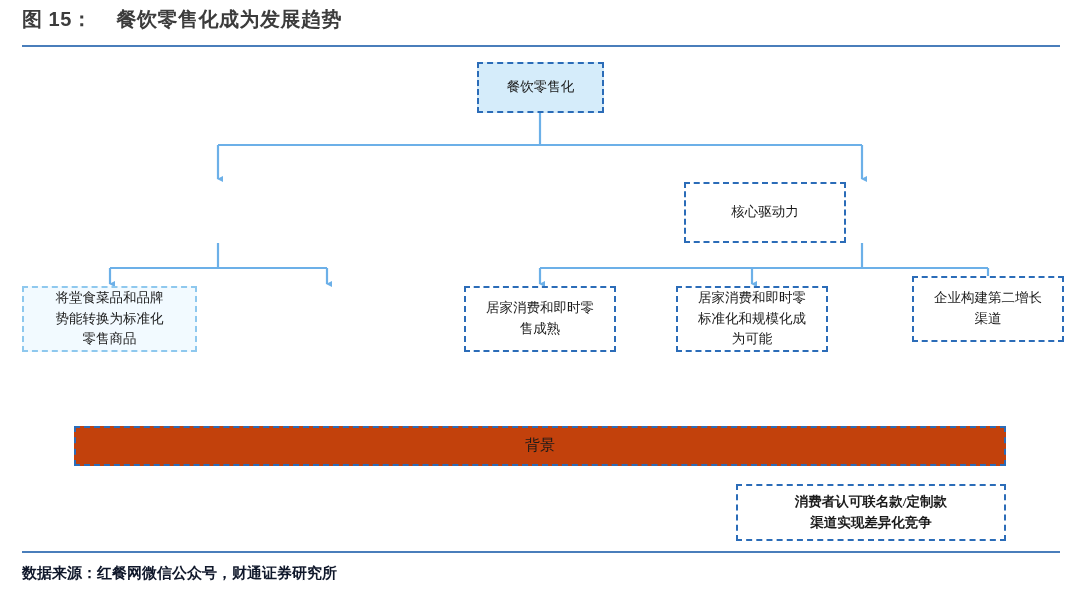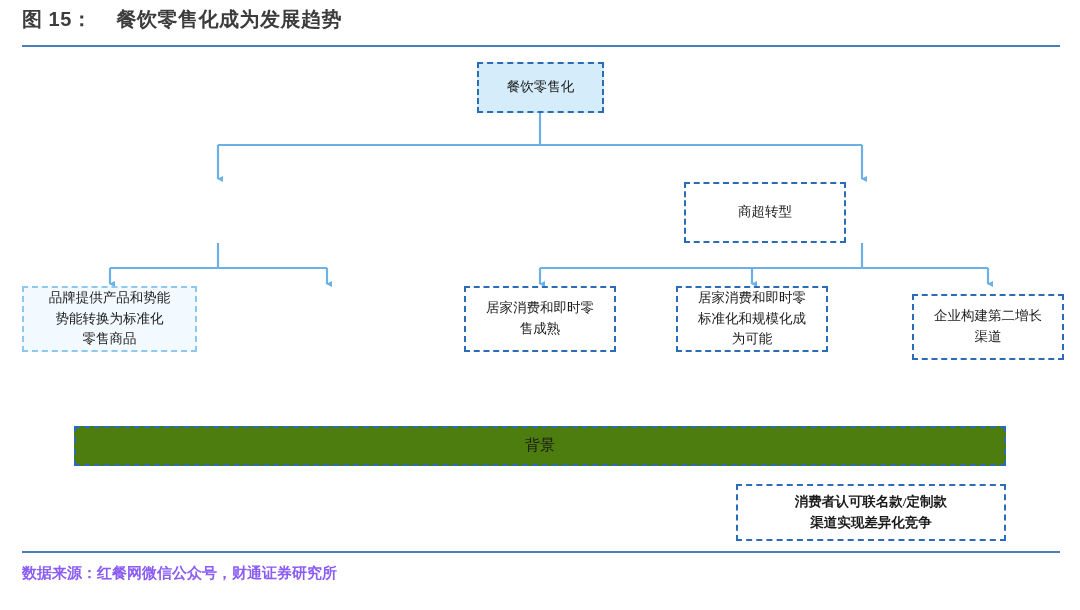--- a/index.html
+++ b/index.html
@@ -52,21 +52,21 @@
     height: 2px;
     background: #4a7ebb;
   }
   #footer-text {
     position: absolute;
     left: 22px;
     top: 564px;
     font-family: "Liberation Sans", "DejaVu Sans", sans-serif;
     font-weight: bold;
     font-size: 15px;
-    color: #8b5cf6;
+    color: #0f172a;
     white-space: pre;
   }
 
   
   #diagram {
     position: absolute;
     left: 0; top: 0;
     width: 1080px;
     height: 610px;
   }
@@ -100,21 +100,21 @@
   }
   .node.outline {
     background: #ffffff;
     border: 2px dashed #2b6cb8;
   }
   .node.soft {
     background: #f2faff;
     border: 2px dashed #8ec8ee;
   }
   .node.banner {
-    background: #4d7c0f;
+    background: #c2410c;
     border: 2px dashed #2b6cb8;
     font-size: 15px;
   }
 </style>
 </head>
 <body>
 
 <div id="header">
   <div id="title-text">图 15：    餐饮零售化成为发展趋势</div>
   <div id="title-rule"></div>
@@ -144,35 +144,35 @@
       <path d="M540,268 L988,268"></path>
       <path d="M540,268 L540,284" marker-end="url(#arrow)"></path>
       <path d="M752,268 L752,284" marker-end="url(#arrow)"></path>
       <path d="M988,268 L988,284" marker-end="url(#arrow)"></path>
     </g>
   </svg>
 
   <div class="node filled" style="left:477px; top:62px; width:127px; height:51px;">餐饮零售化</div>
 
 
-  <div class="node outline" style="left:684px; top:182px; width:162px; height:61px;">商超转型</div>
+  <div class="node outline" style="left:684px; top:182px; width:162px; height:61px;">核心驱动力</div>
 
-  <div class="node soft" style="left:22px; top:286px; width:175px; height:66px;">品牌提供产品和势能
+  <div class="node soft" style="left:22px; top:286px; width:175px; height:66px;">将堂食菜品和品牌
 势能转换为标准化
 零售商品</div>
 
 
   <div class="node outline" style="left:464px; top:286px; width:152px; height:66px;">居家消费和即时零
 售成熟</div>
 
   <div class="node outline" style="left:676px; top:286px; width:152px; height:66px;">居家消费和即时零
 标准化和规模化成
 为可能</div>
 
-  <div class="node outline" style="left:912px; top:294px; width:152px; height:66px;">企业构建第二增长
+  <div class="node outline" style="left:912px; top:276px; width:152px; height:66px;">企业构建第二增长
 渠道</div>
 
   <div class="node banner" style="left:74px; top:426px; width:932px; height:32px;">背景</div>
 
 
 
   <div class="node outline" style="left:736px; top:484px; width:270px; height:57px;font-weight:bold;">消费者认可联名款/定制款
 渠道实现差异化竞争</div>
 
 </div>

